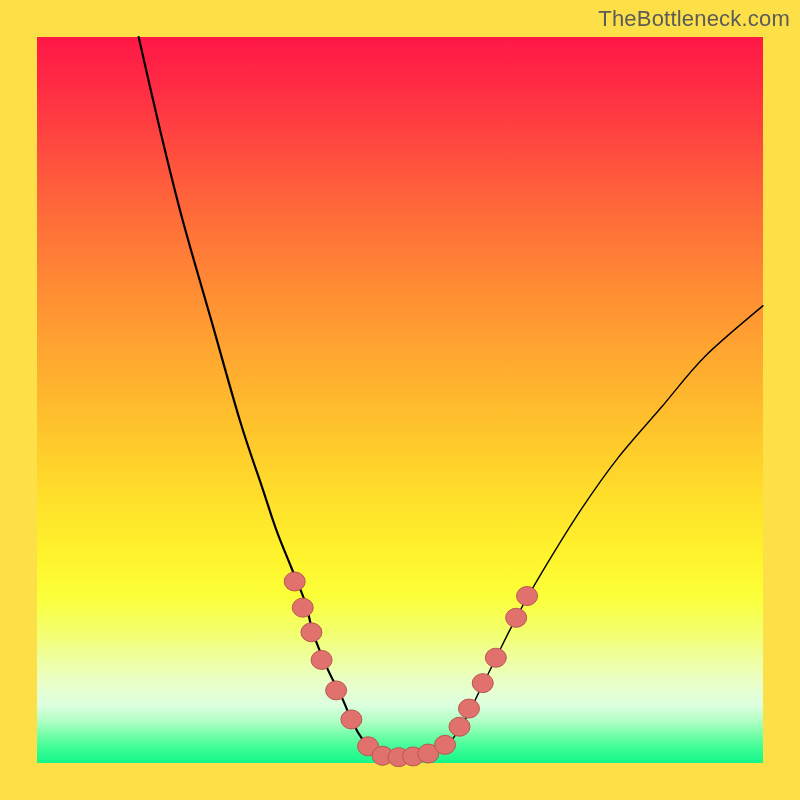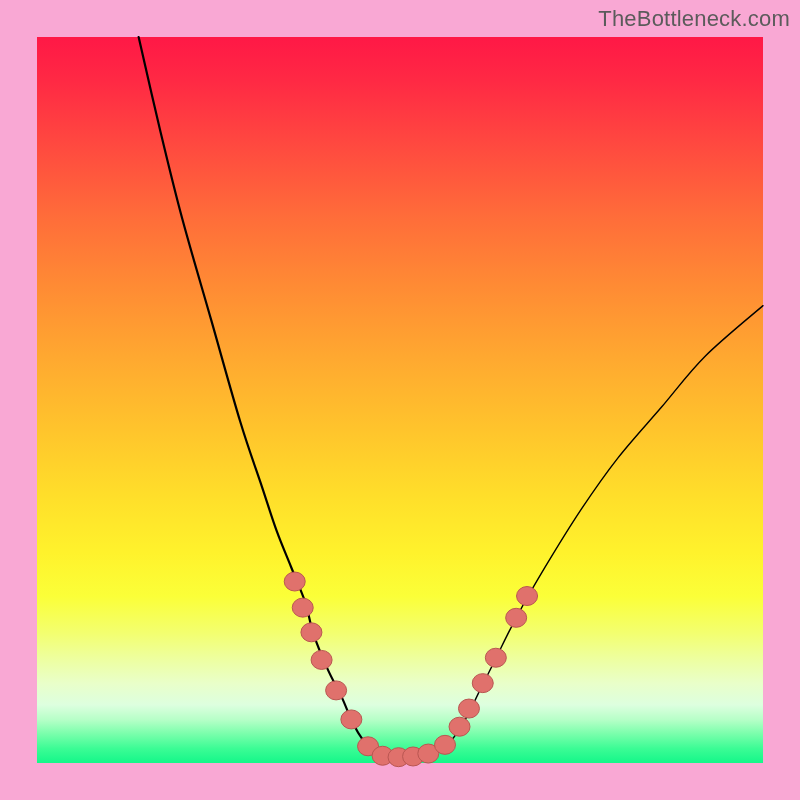--- a/index.html
+++ b/index.html
@@ -10,21 +10,21 @@
     background: #000;
     overflow: hidden;
     font-family: Arial, Helvetica, sans-serif;
   }
   .frame {
     position: absolute;
     left: 0;
     top: 0;
     width: 800px;
     height: 800px;
-    background: #f9a8d4;
+    background: #fde047;
   }
   .plot-area {
     position: absolute;
     left: 37px;
     top: 37px;
     width: 726px;
     height: 726px;
     background: linear-gradient(to bottom,
       #ff1846 0%,
       #ff2944 6%,

